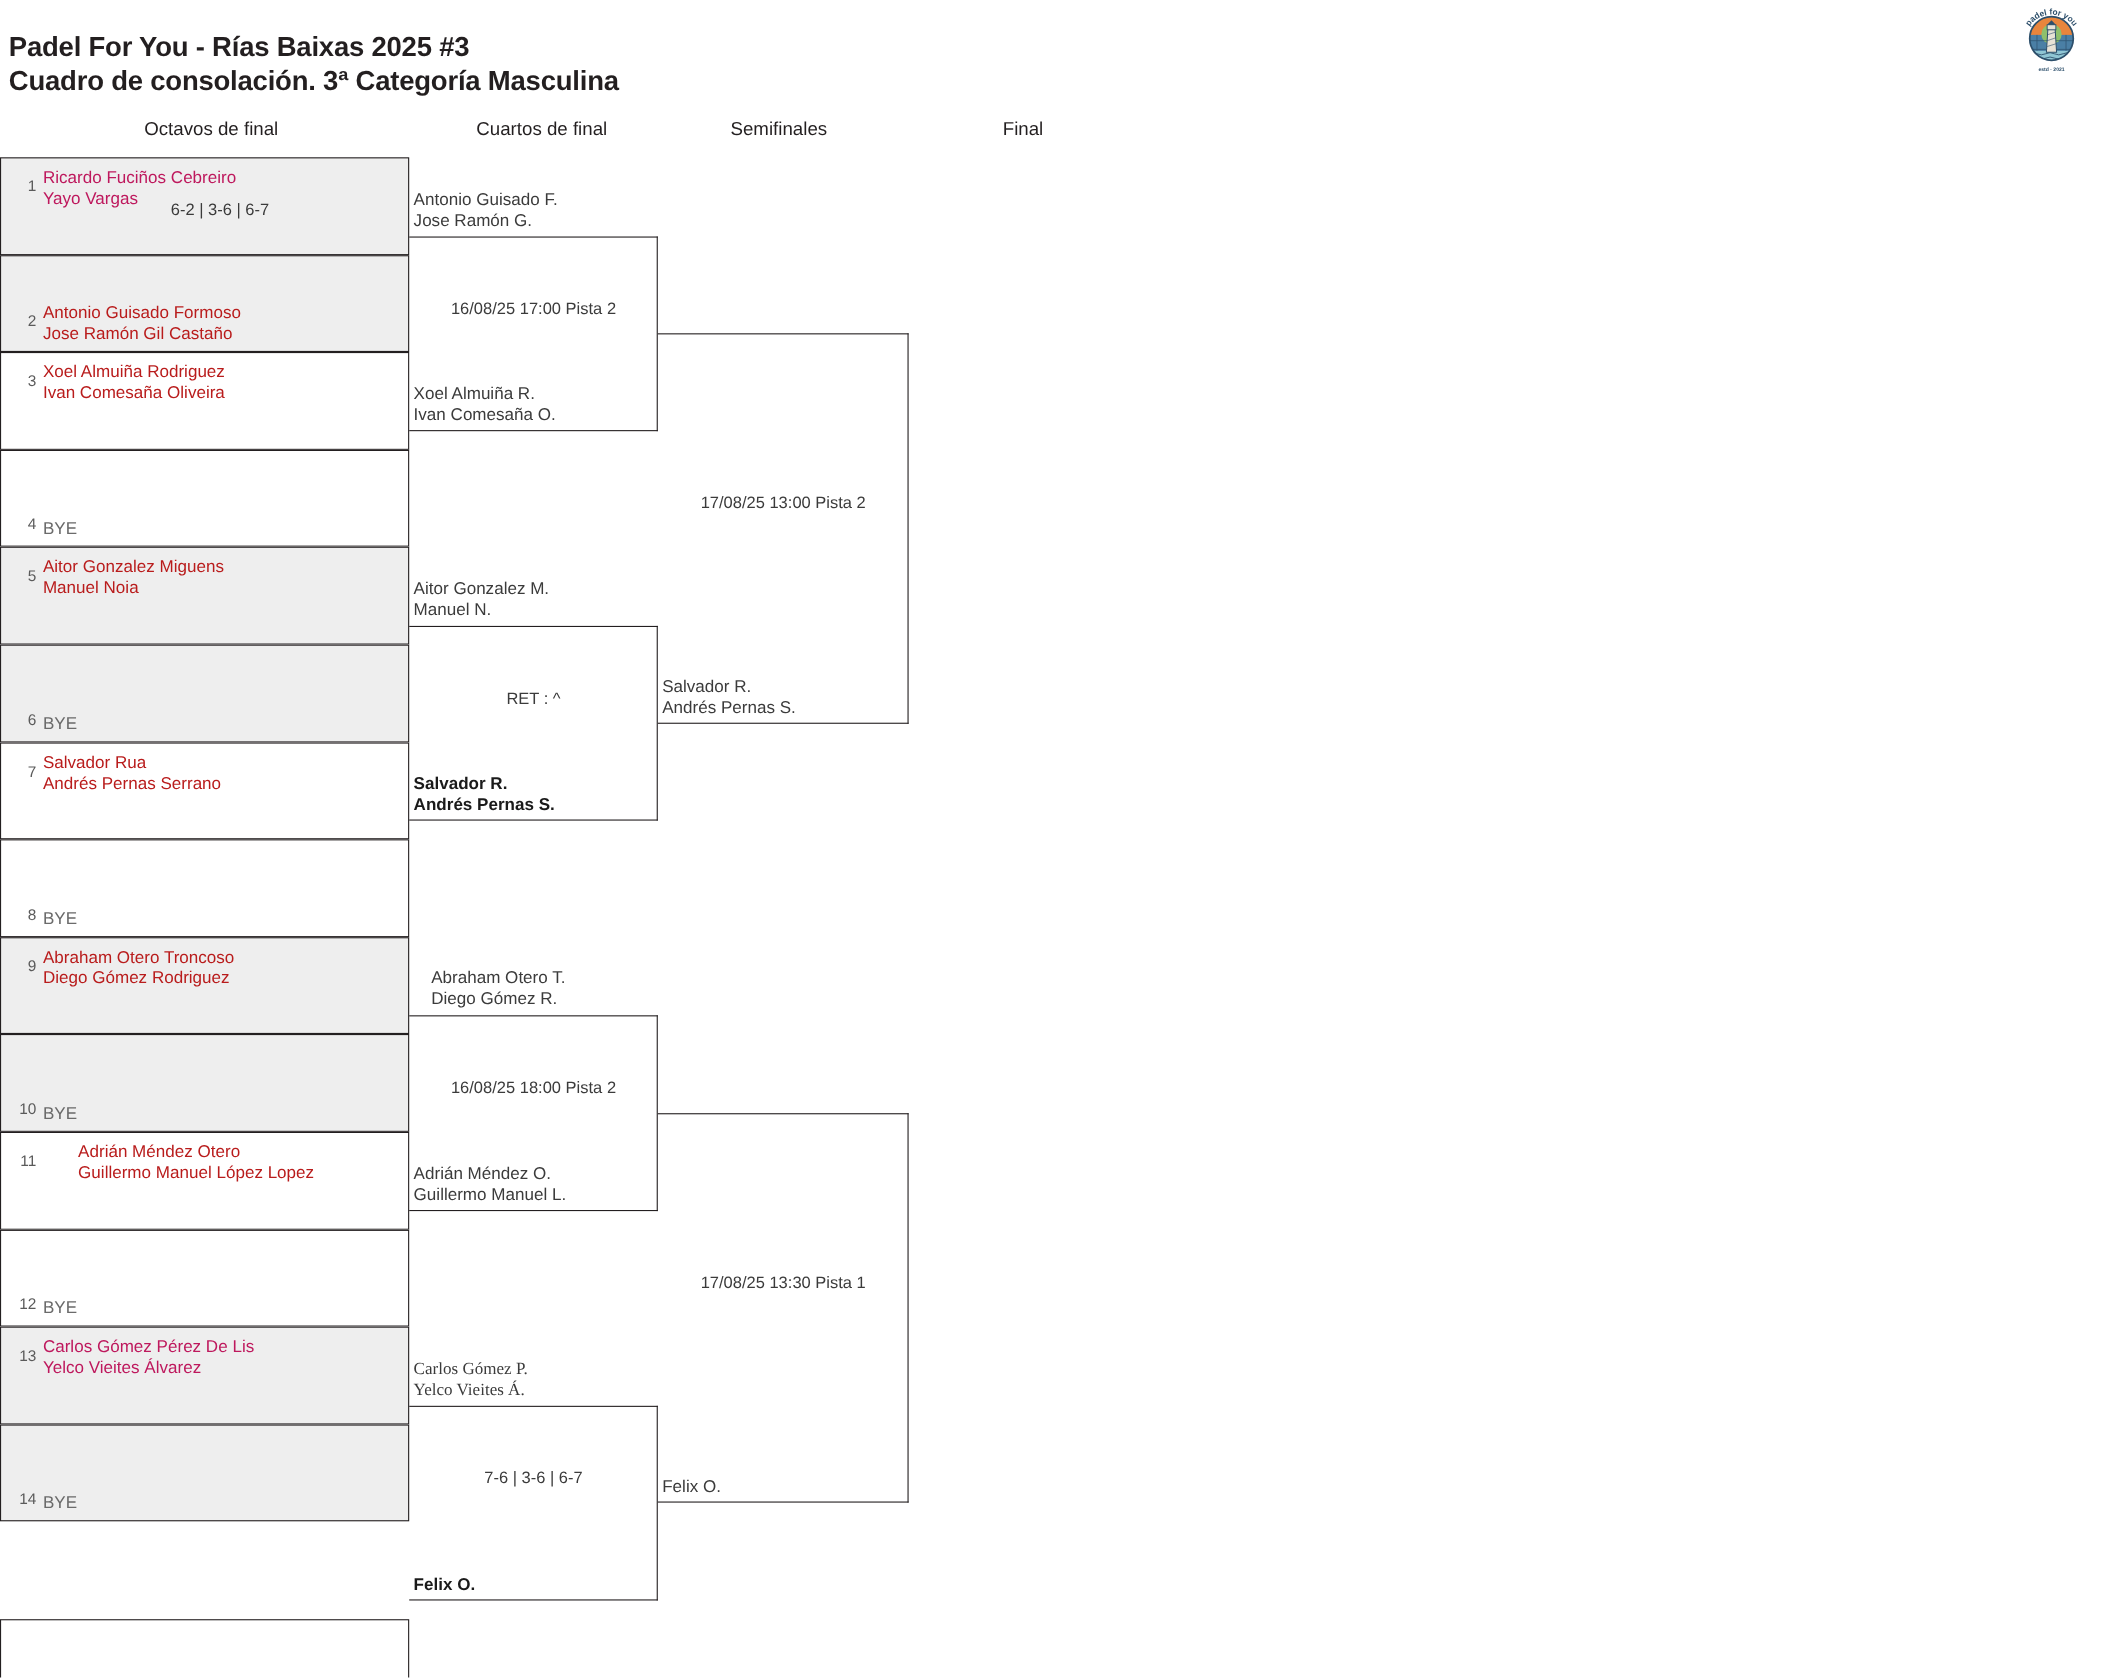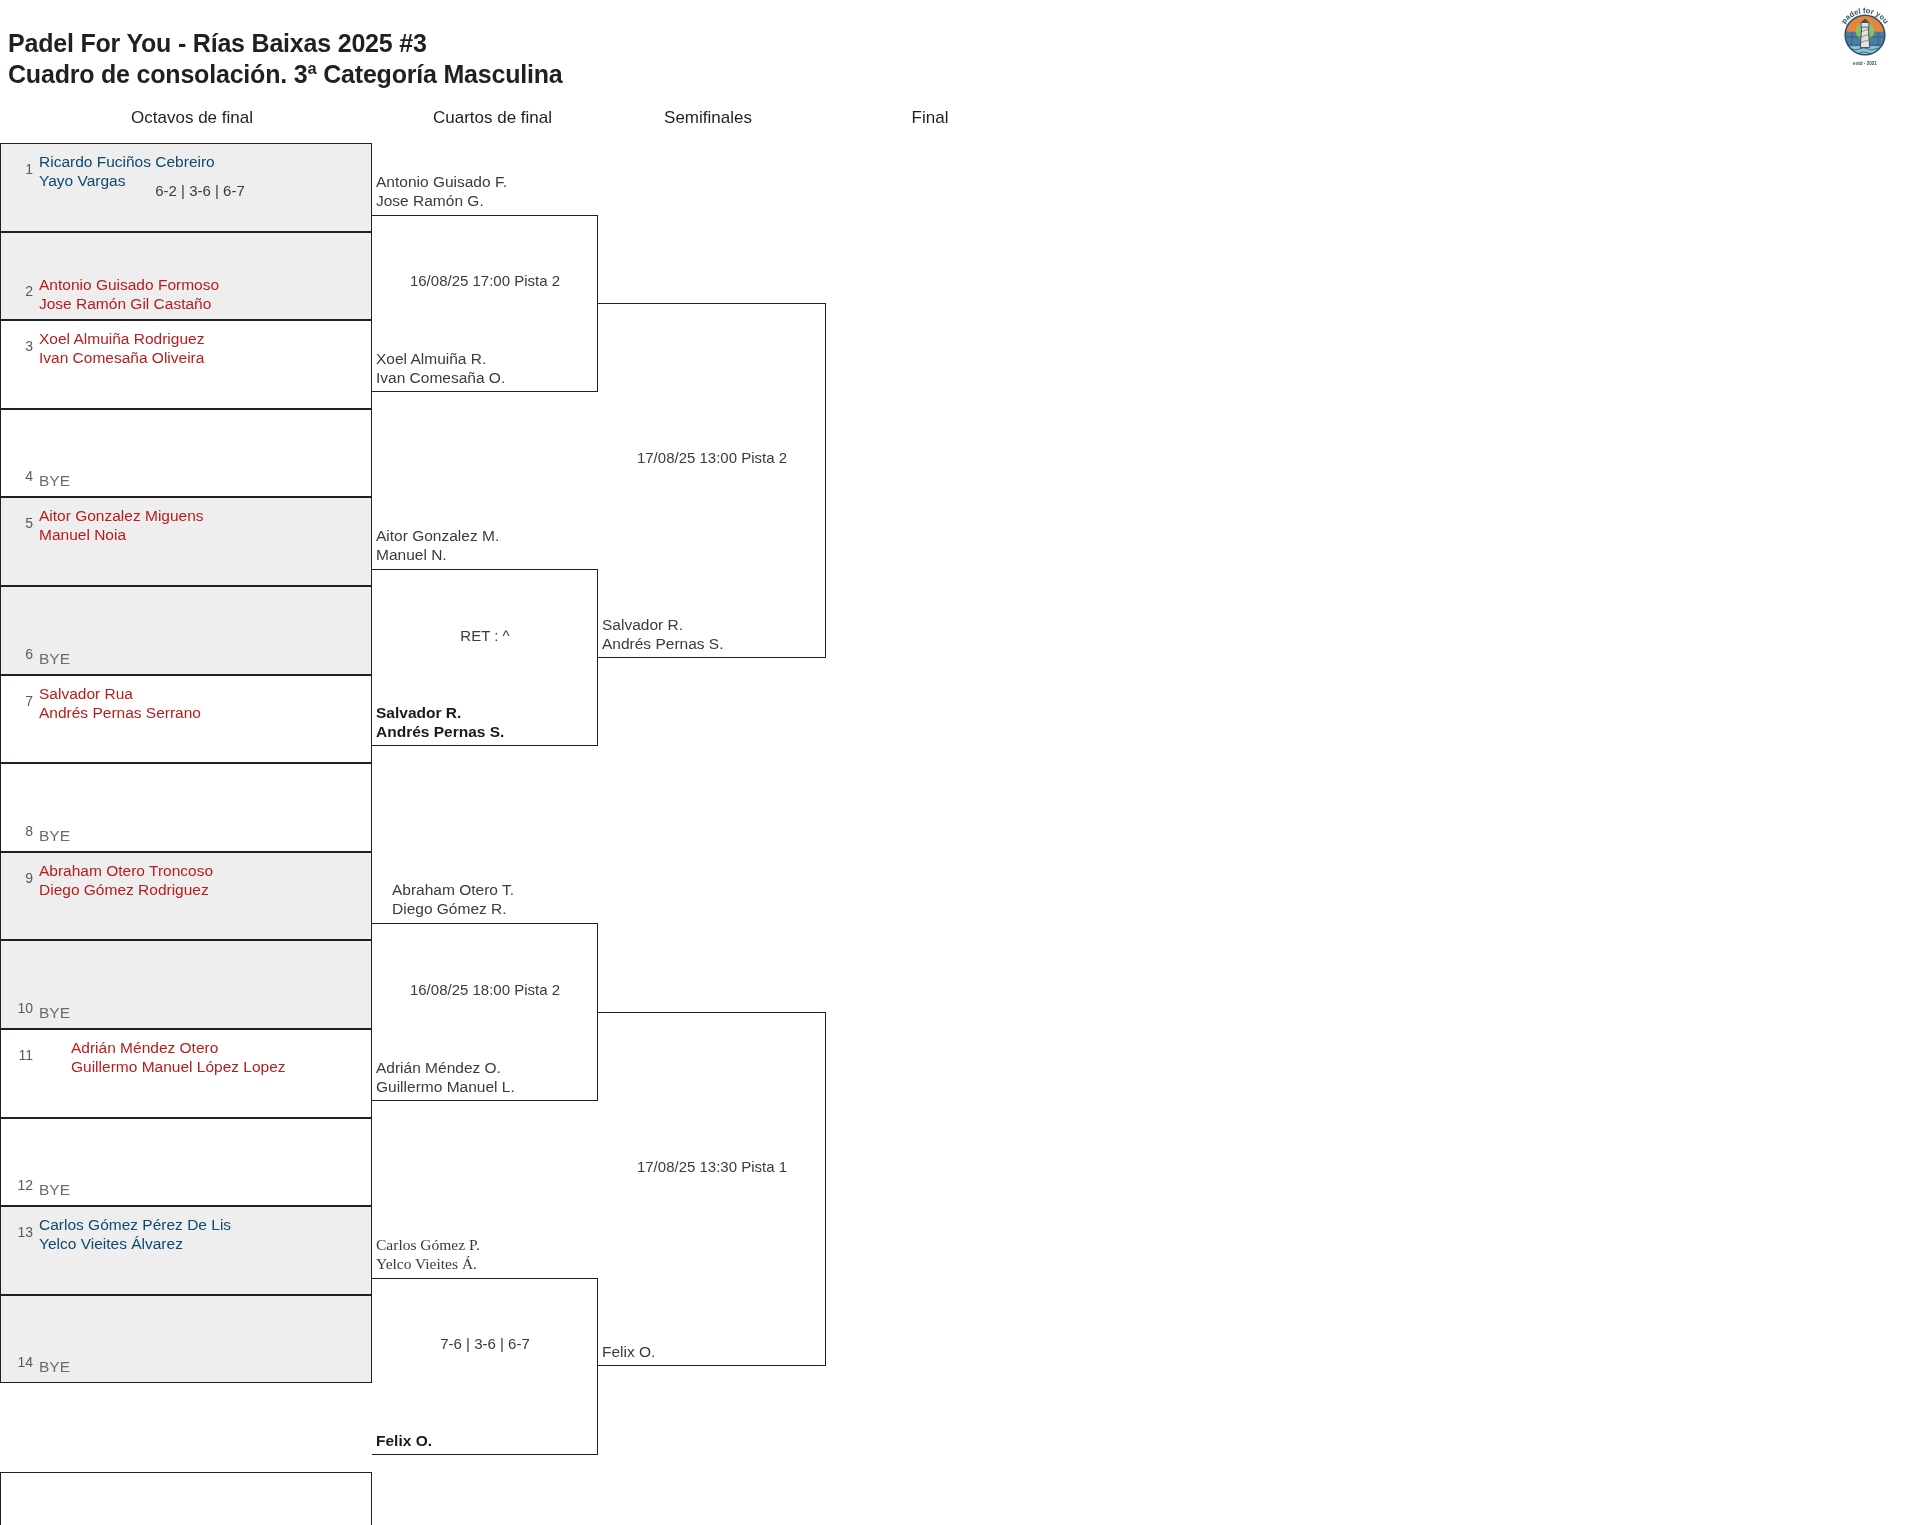--- a/index.html
+++ b/index.html
@@ -84,21 +84,21 @@
     text-align: right;
   }
   .team {
     position: absolute;
     left: 38px;
     font-size: 15.5px;
     line-height: 19px;
     white-space: nowrap;
   }
   .team.win  { font-weight: 400; color: #b91c1c; }
-  .team.lose { font-weight: 400; color: #0c4a6e; }
+  .team.lose { font-weight: 400; color: #be185d; }
   .team.bye  { font-weight: 400; color: #6b6b6b; left: 38px; }
 
   .r1-score {
     position: absolute;
     font-size: 15px;
     color: #3b3b3b;
     text-align: center;
     white-space: nowrap;
   }
 

